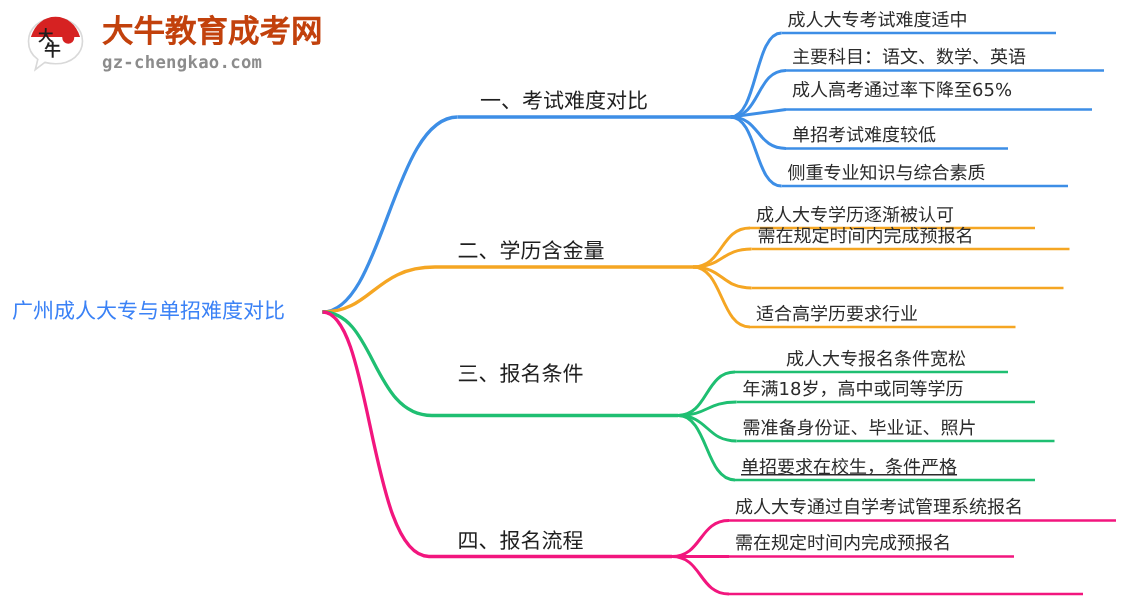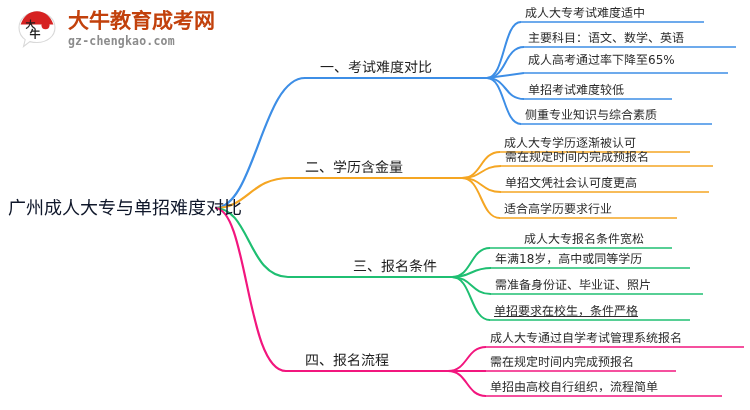--- a/index.html
+++ b/index.html
@@ -38,27 +38,26 @@
   
   .node{
     position:absolute;z-index:3;
     color:#262626;
     white-space:nowrap;
     font-size:13.5px;
     line-height:16px;
     font-family:"DejaVu Sans","Liberation Sans",sans-serif;
   }
   .root-node{
-    font-size:18px;
-    color:#0f172a;
+    font-size:14px;
+    color:#3b82f6;
   }
   .branch-node{
     font-size:14px;
     color:#1f1f1f;
-    font-family:Liberation Mono, monospace;
   }
   .leaf-node{
     font-size:12px;
     color:#2b2b2b;
   }
 </style>
 </head>
 <body>
 
 <div id="stage">
@@ -139,36 +138,34 @@
       <path d="M486 347 L744 347" fill="none" stroke="#f2167e" stroke-width="1.7"></path>
       <path d="M486 371 L676 371" fill="none" stroke="#f2167e" stroke-width="1.7"></path>
       <path d="M486 396 L722 396" fill="none" stroke="#f2167e" stroke-width="1.7"></path>
     </g>
   </svg>
 
   <div class="node root-node" style="left:8px;top:200px;">广州成人大专与单招难度对比</div>
 
   <div class="node branch-node" style="left:320px;top:60px;">一、考试难度对比</div>
   <div class="node branch-node" style="left:305px;top:160px;">二、学历含金量</div>
-  <div class="node branch-node" style="left:305px;top:259px;margin-left:48px;">三、报名条件</div>
+  <div class="node branch-node" style="left:305px;top:242px;">三、报名条件</div>
   <div class="node branch-node" style="left:305px;top:353px;">四、报名流程</div>
 
   <div class="node leaf-node" style="left:525px;top:5px;">成人大专考试难度适中</div>
   <div class="node leaf-node" style="left:528px;top:30px;">主要科目：语文、数学、英语</div>
   <div class="node leaf-node" style="left:528px;top:52px;text-align:center;">成人高考通过率下降至65%</div>
   <div class="node leaf-node" style="left:528px;top:82px;">单招考试难度较低</div>
   <div class="node leaf-node" style="left:525px;top:107px;">侧重专业知识与综合素质</div>
 
   <div class="node leaf-node" style="left:504px;top:135px;">成人大专学历逐渐被认可</div>
   <div class="node leaf-node" style="left:505px;top:149px;">需在规定时间内完成预报名</div>
-  <div class="node leaf-node" style="left:505px;top:175px;">单招文凭社会认可度更高</div>
   <div class="node leaf-node" style="left:504px;top:201px;text-align:center;">适合高学历要求行业</div>
 
   <div class="node leaf-node" style="left:524px;top:231px;">成人大专报名条件宽松</div>
   <div class="node leaf-node" style="left:495px;top:251px;">年满18岁，高中或同等学历</div>
   <div class="node leaf-node" style="left:495px;top:277px;">需准备身份证、毕业证、照片</div>
   <div class="node leaf-node" style="left:494px;top:303px;text-decoration:underline;">单招要求在校生，条件严格</div>
 
   <div class="node leaf-node" style="left:490px;top:330px;">成人大专通过自学考试管理系统报名</div>
   <div class="node leaf-node" style="left:490px;top:354px;">需在规定时间内完成预报名</div>
-  <div class="node leaf-node" style="left:490px;top:379px;">单招由高校自行组织，流程简单</div>
 
 </div>
 
 </body></html>

